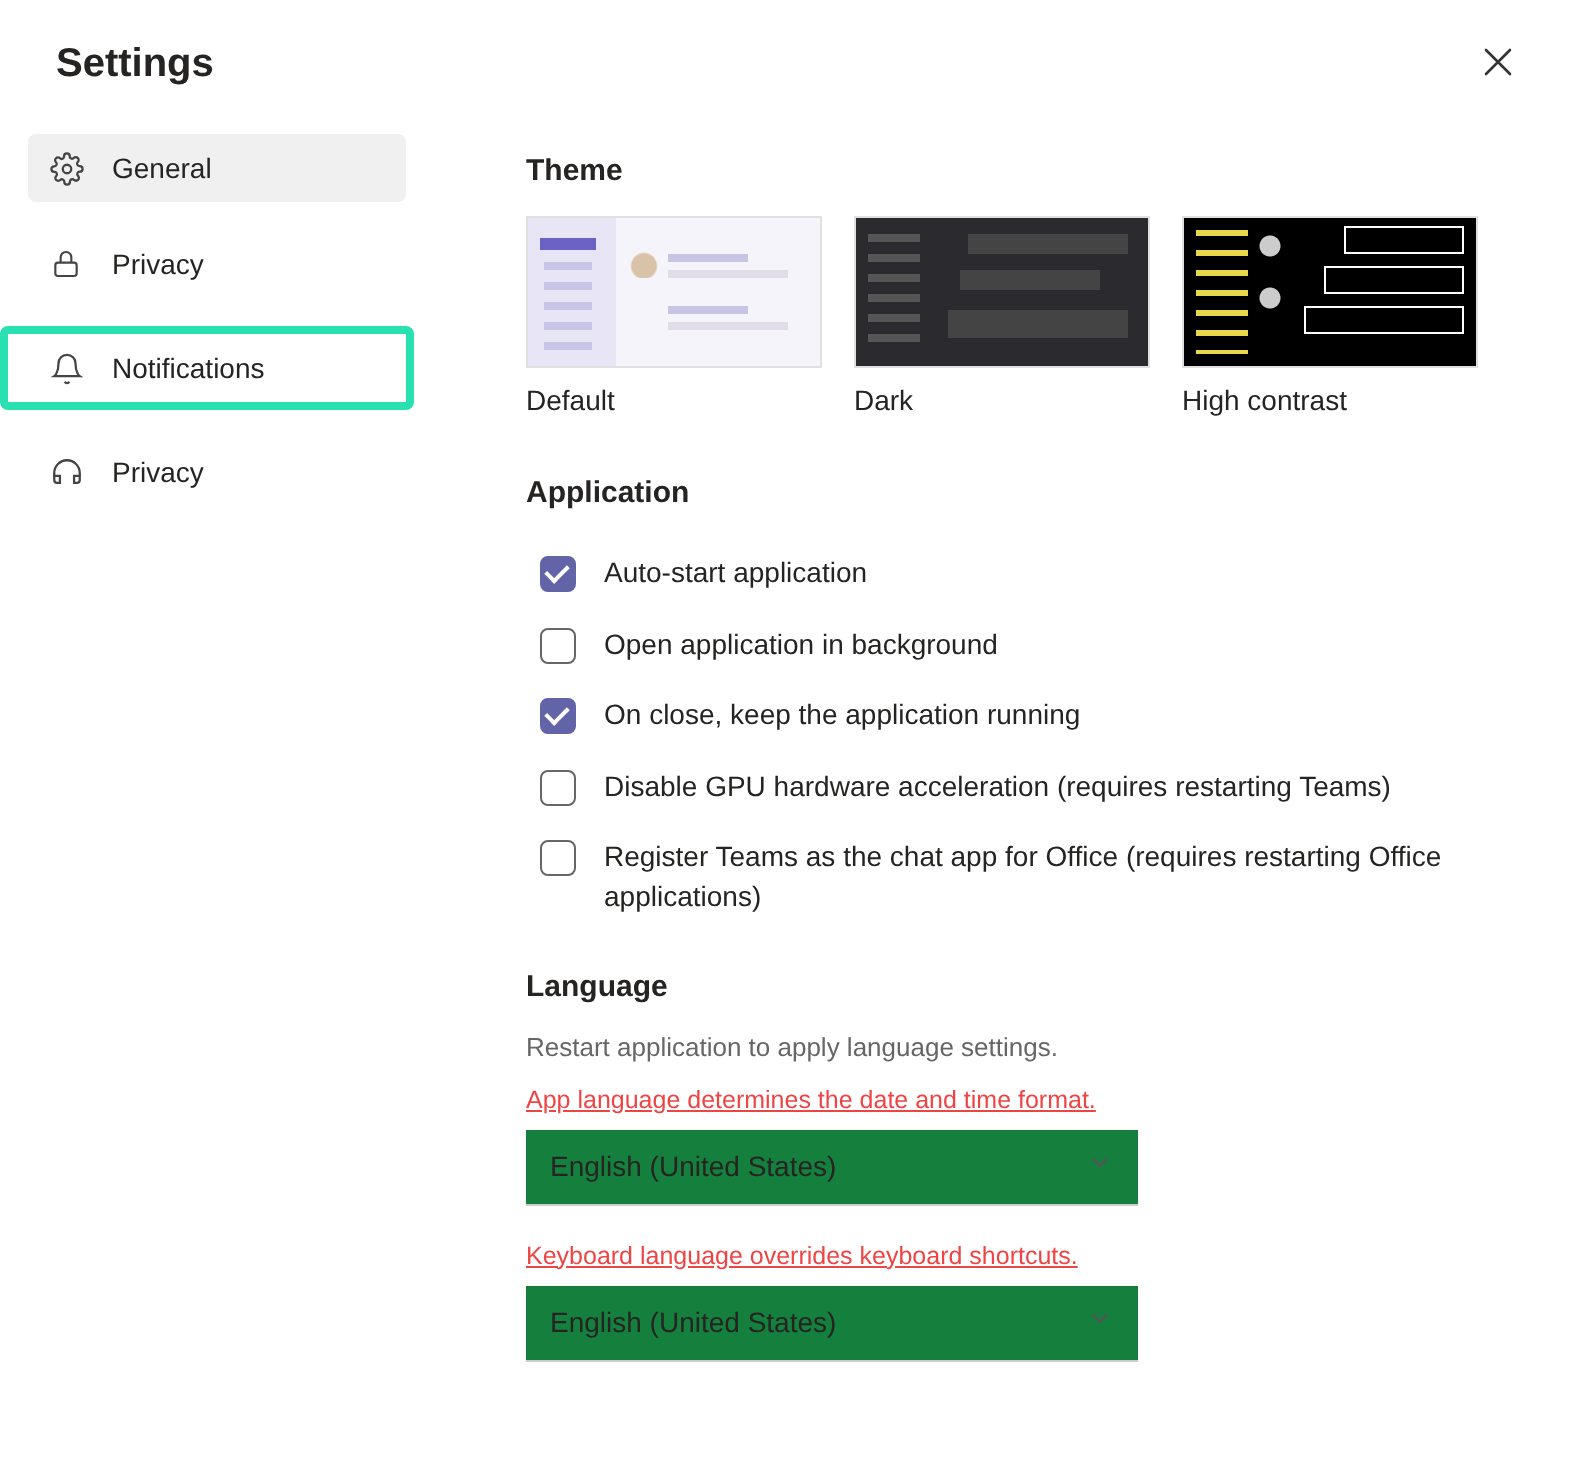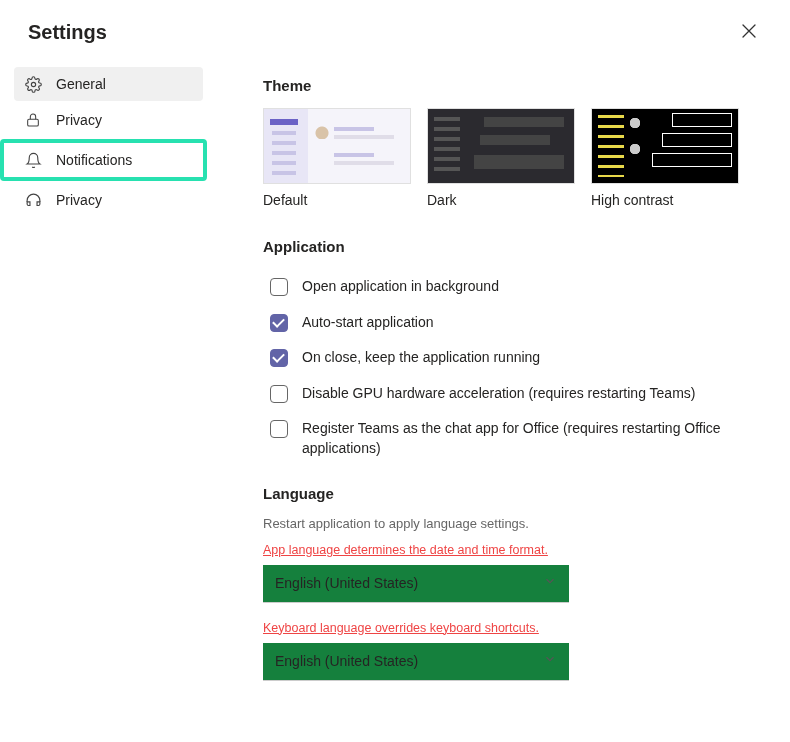--- a/index.html
+++ b/index.html
@@ -2,21 +2,21 @@
 <html><head>
   <meta charset="utf-8">
   <style>
     * { box-sizing: border-box; margin: 0; padding: 0; font-family: 'Segoe UI', Arial, sans-serif; }
     body { width: 790px; height: 742px; background: #fff; color: #252423; overflow: hidden; position: relative; }
     .header { display: flex; justify-content: space-between; align-items: center; padding: 18px 28px 12px 28px; }
     .header h1 { font-size: 20px; font-weight: 700; }
     .close-btn { background: none; border: none; cursor: pointer; padding: 6px; color: #333; }
     .content { display: flex; padding: 0; height: calc(100% - 60px); }
     .sidebar { width: 215px; padding: 8px 12px 0 14px; flex-shrink: 0; }
-    .sidebar-item { display: flex; align-items: center; padding: 8px 10px; border-radius: 4px; cursor: pointer; font-size: 14px; color: #252423; gap: 14px; margin-bottom: 2px; }
+    .sidebar-item { display: flex; align-items: center; padding: 8px 10px; border-radius: 4px; cursor: pointer; font-size: 14px; color: #252423; gap: 14px; margin-bottom: 14px; }
     .sidebar-item.active { background: #f0f0f0; }
     .sidebar-item .icon { width: 18px; height: 18px; display: flex; align-items: center; justify-content: center; color: #444; }
     .sidebar-item.highlight { background: #fff; border: 4px solid #27e1b0; margin-left: -14px; margin-right: -4px; padding: 8px 20px; }
     .main { flex: 1; padding: 6px 20px 0 48px; overflow-y: auto; }
     .section-title { font-size: 15px; font-weight: 700; margin: 12px 0 14px 0; color: #252423; }
     .theme-row { display: flex; gap: 16px; margin-bottom: 30px; }
     .theme-card { cursor: pointer; width: 148px; }
     .theme-thumb { width: 148px; height: 76px; border: 1px solid #e0e0e0; background: #fff; position: relative; overflow: hidden; }
     .theme-card.default .theme-thumb { background: linear-gradient(to right, #e8e6f6 0%, #e8e6f6 30%, #f5f4fa 30%, #f5f4fa 100%); }
     .theme-card.dark .theme-thumb { background: #2b2a2f; }
@@ -159,26 +159,26 @@
           <div class="hc-box hc1"></div>
             <div class="hc-box hc2"></div>
             <div class="hc-box hc3"></div>
         </div>
         <div class="theme-label">High contrast</div>
       </div>
     </div>
 
     <div class="section-title">Application</div>
     <div class="checkbox-row">
+      <div class="checkbox checked"></div>
+      <div class="checkbox-label">Auto-start application</div>
+    </div>
+    <div class="checkbox-row">
       <div class="checkbox"></div>
       <div class="checkbox-label">Open application in background</div>
-    </div>
-    <div class="checkbox-row">
-      <div class="checkbox checked"></div>
-      <div class="checkbox-label">Auto-start application</div>
     </div>
     <div class="checkbox-row">
       <div class="checkbox checked"></div>
       <div class="checkbox-label">On close, keep the application running</div>
     </div>
     <div class="checkbox-row">
       <div class="checkbox"></div>
       <div class="checkbox-label">Disable GPU hardware acceleration (requires restarting Teams)</div>
     </div>
     <div class="checkbox-row">

